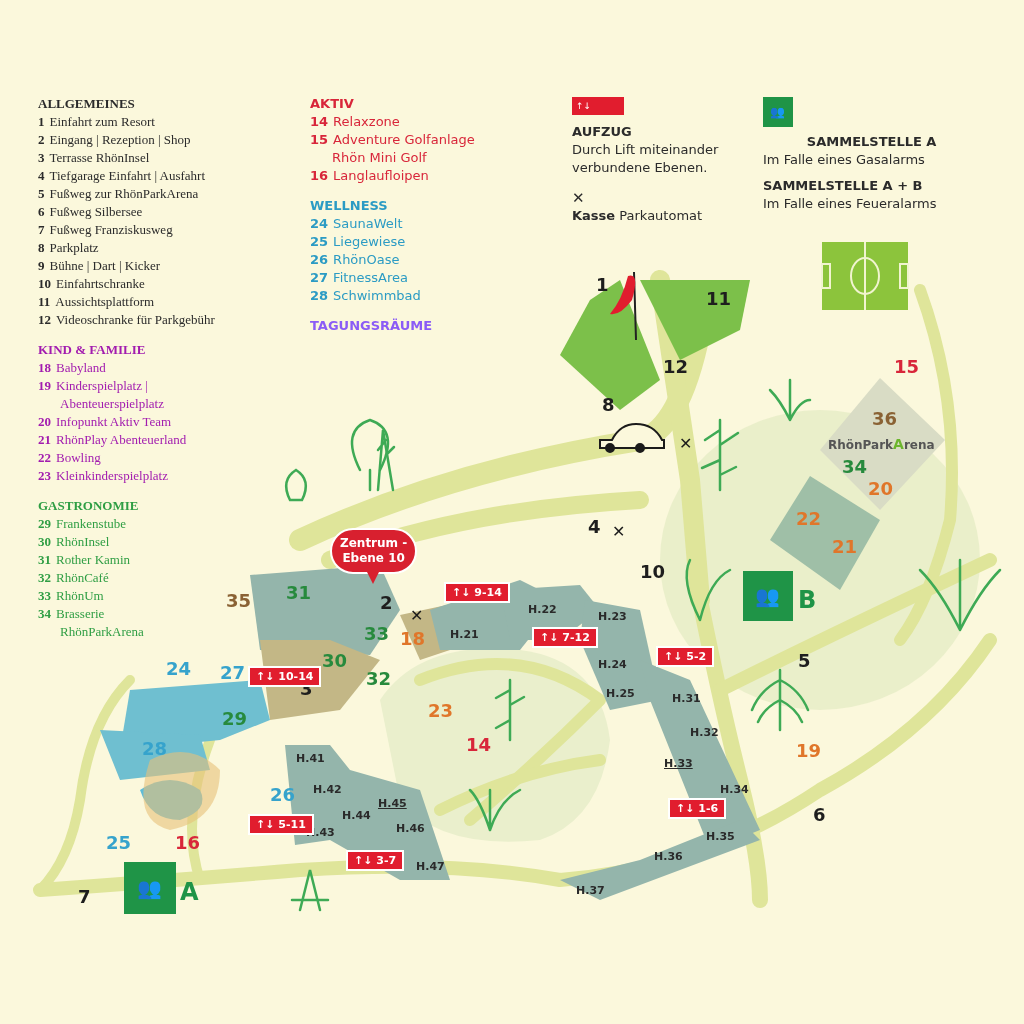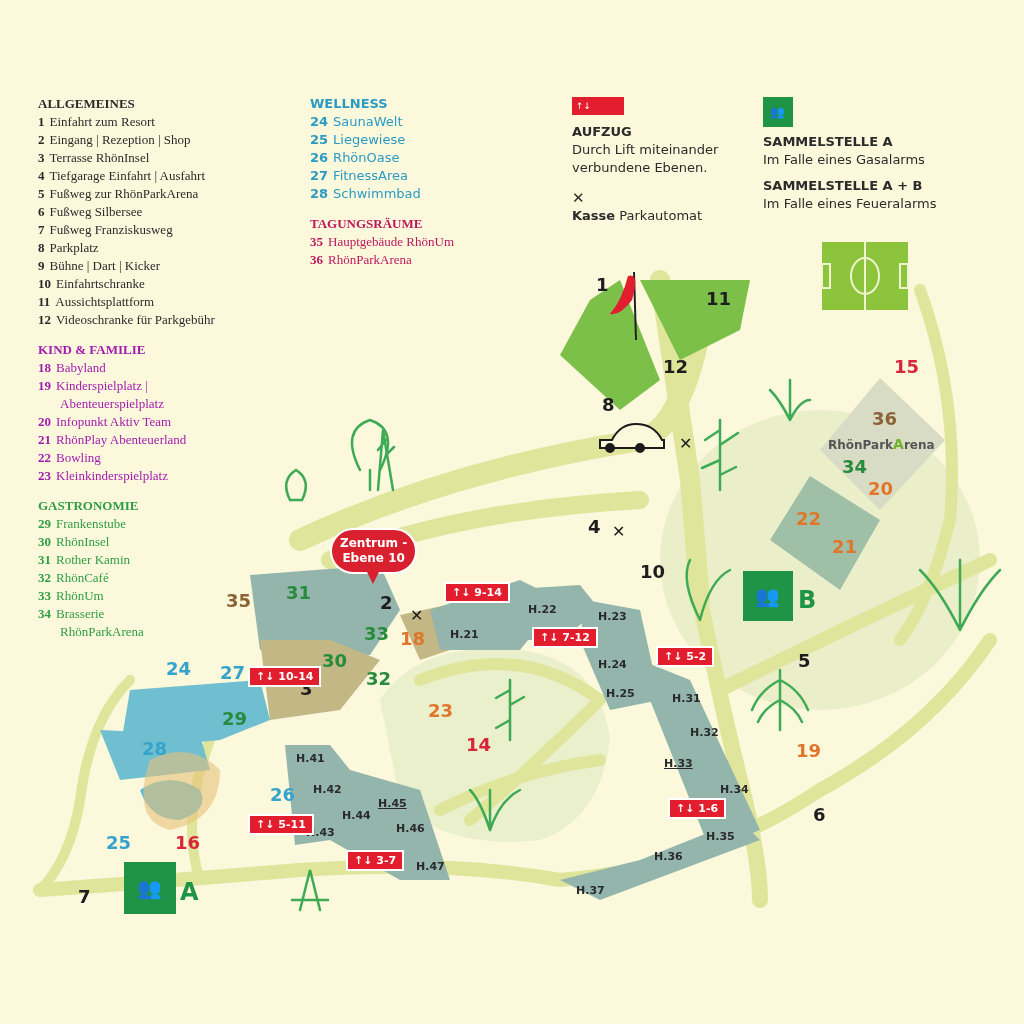--- a/index.html
+++ b/index.html
@@ -4,21 +4,21 @@
 <style>
   html,body{margin:0;padding:0;}
   body{width:1024px;height:1024px;background:#fbf8dc;font-family:"DejaVu Sans","Liberation Sans",sans-serif;position:relative;overflow:hidden;}
   .legend{position:absolute;font-size:13px;line-height:18px;color:#333;}
   .legend h4{margin:0;font-size:13px;font-weight:bold;letter-spacing:0;}
   .legend .row{white-space:nowrap;}
   .legend .row b{display:inline-block;min-width:0;margin-right:5px;}
   .legend .indent{padding-left:22px;}
   .sec{margin-bottom:12px;}
   .c-dark{color:#2b2b2b;} .c-orange{color:#a21caf;} .c-green{color:#2f9e44;}
-  .c-red{color:#d8263a;} .c-blue{color:#2b9bc4;} .c-brown{color:#be185d;font-family:Liberation Serif, serif;}
+  .c-red{color:#d8263a;} .c-blue{color:#2b9bc4;} .c-brown{color:#8b5cf6;}
   #map{position:absolute;left:0;top:0;width:1024px;height:1024px;}
   .lbl{position:absolute;font-weight:bold;font-size:18px;line-height:18px;white-space:nowrap;}
   .lbl.dark{color:#1e1e1e;} .lbl.orange{color:#e0762a;} .lbl.green{color:#278a3d;}
   .lbl.red{color:#d8263a;} .lbl.blue{color:#36a3cc;} .lbl.brown{color:#8a6234;}
   .hl{position:absolute;font-size:11px;font-weight:bold;color:#2a2a2a;white-space:nowrap;}
   .lift{position:absolute;background:#e11d2e;color:#fff;font-size:11px;font-weight:bold;padding:2px 6px;border:2px solid #fff;white-space:nowrap;line-height:13px;}
   .assembly{position:absolute;background:#1f9447;width:44px;height:44px;display:flex;align-items:center;justify-content:center;color:#fff;}
   .assembly-letter{position:absolute;font-size:24px;font-weight:bold;color:#1f9447;}
   .bubble{position:absolute;background:#d8202f;color:#fff;font-size:12px;font-weight:bold;text-align:center;line-height:15px;padding:6px 8px;border-radius:26px;border:2px solid #fff;}
   .xmark{position:absolute;font-weight:bold;font-size:16px;color:#1b1b1b;}
@@ -138,51 +138,56 @@
         <div class="row"><b>31</b><span>Rother Kamin</span></div>
         <div class="row"><b>32</b><span>RhönCafé</span></div>
         <div class="row"><b>33</b><span>RhönUm</span></div>
         <div class="row"><b>34</b><span>Brasserie</span></div>
         <div class="row indent">RhönParkArena</div>
       </div>
   </div>
 </div>
 
 <div class="legend" style="left:310px;top:95px;">
+  <div class="sec c-red">
+    <h4>AKTIV</h4>
+    <div id="list-aktiv">
+        <div class="row"><b>14</b><span>Relaxzone</span></div>
+        <div class="row"><b>15</b><span>Adventure Golfanlage</span></div>
+        <div class="row indent">Rhön Mini Golf</div>
+        <div class="row"><b>16</b><span>Langlaufloipen</span></div>
+      </div>
+  </div>
   <div class="sec c-blue">
     <h4>WELLNESS</h4>
     <div id="list-well">
         <div class="row"><b>24</b><span>SaunaWelt</span></div>
         <div class="row"><b>25</b><span>Liegewiese</span></div>
         <div class="row"><b>26</b><span>RhönOase</span></div>
         <div class="row"><b>27</b><span>FitnessArea</span></div>
         <div class="row"><b>28</b><span>Schwimmbad</span></div>
       </div>
   </div>
   <div class="sec c-brown">
     <h4>TAGUNGSRÄUME</h4>
-    <div id="list-tagung">
-        <div class="row"><b>35</b><span>Hauptgebäude RhönUm</span></div>
-        <div class="row"><b>36</b><span>RhönParkArena</span></div>
-      </div>
   </div>
 </div>
 
 <div class="legend c-dark" style="left:572px;top:97px;">
   <div style="width:52px;height:18px;background:#e11d2e;color:#fff;font-size:9px;line-height:18px;padding-left:4px;box-sizing:border-box;">↑↓</div>
   <h4 style="margin-top:8px;">AUFZUG</h4>
   <div>Durch Lift miteinander</div>
   <div>verbundene Ebenen.</div>
   <div style="margin-top:12px;font-weight:bold;font-size:15px;">✕</div>
   <div><b>Kasse</b> <span>Parkautomat</span></div>
 </div>
 
 <div class="legend c-dark" style="left:763px;top:97px;">
   <div style="width:30px;height:30px;background:#1f9447;color:#fff;font-size:12px;display:flex;align-items:center;justify-content:center;">👥</div>
-  <h4 style="margin-top:6px;">SAMMELSTELLE A</h4>
+  <h4 style="margin-top:6px;text-align:right;">SAMMELSTELLE A</h4>
   <div>Im Falle eines Gasalarms</div>
   <h4 style="margin-top:8px;">SAMMELSTELLE A + B</h4>
   <div>Im Falle eines Feueralarms</div>
 </div>
 
 <div id="map-labels">
     <div class="lbl dark" style="left: 596px; top: 276px;">1</div>
     <div class="lbl dark" style="left: 706px; top: 290px;">11</div>
     <div class="lbl dark" style="left: 663px; top: 358px;">12</div>
     <div class="lbl dark" style="left: 602px; top: 396px;">8</div>

